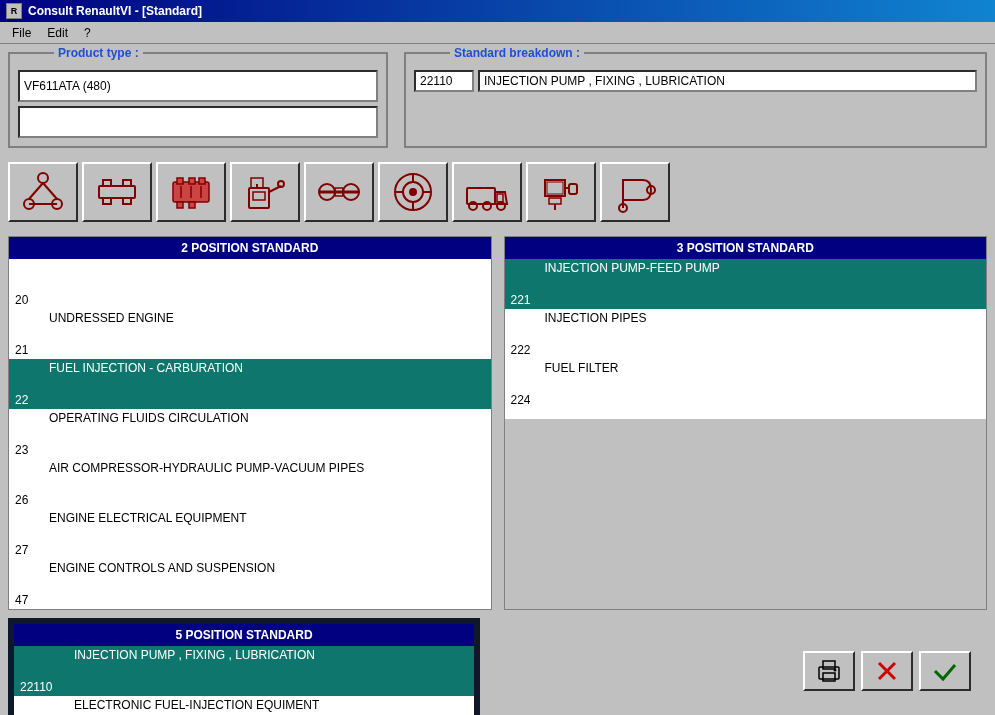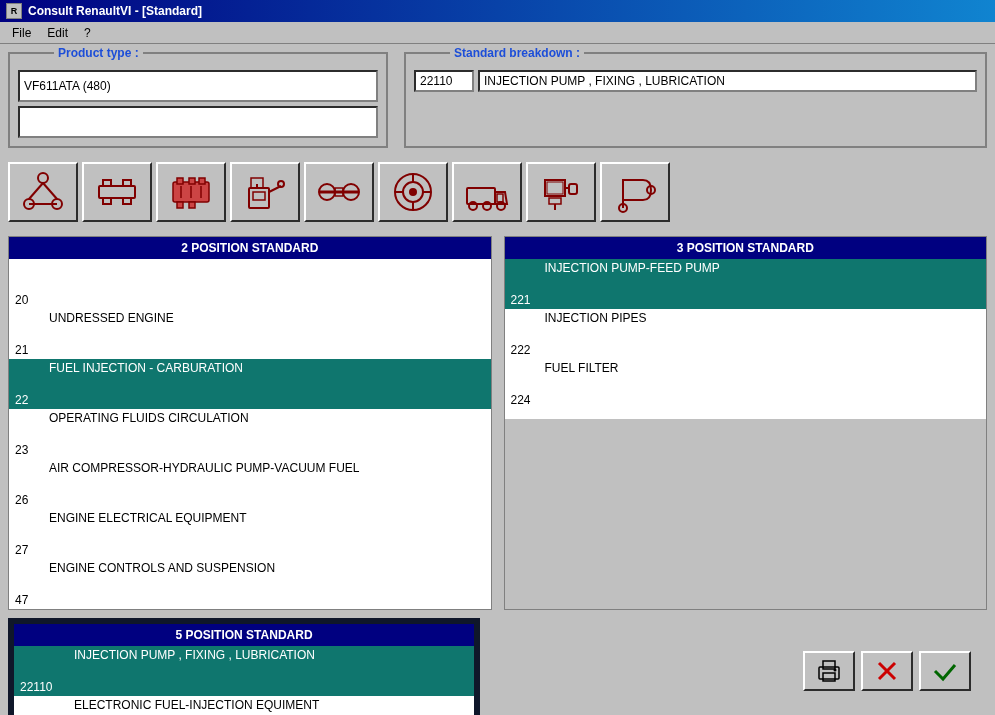--- a/index.html
+++ b/index.html
@@ -367,21 +367,21 @@
             <div class="list-item selected">
               <span class="list-item-code">22</span>
               <span class="list-item-label">FUEL INJECTION - CARBURATION</span>
             </div>
             <div class="list-item">
               <span class="list-item-code">23</span>
               <span class="list-item-label">OPERATING FLUIDS CIRCULATION</span>
             </div>
             <div class="list-item">
               <span class="list-item-code">26</span>
-              <span class="list-item-label">AIR COMPRESSOR-HYDRAULIC PUMP-VACUUM FUEL</span>
+              <span class="list-item-label">AIR COMPRESSOR-HYDRAULIC PUMP-VACUUM PIPES</span>
             </div>
             <div class="list-item">
               <span class="list-item-code">27</span>
               <span class="list-item-label">ENGINE ELECTRICAL EQUIPMENT</span>
             </div>
             <div class="list-item">
               <span class="list-item-code">47</span>
               <span class="list-item-label">ENGINE CONTROLS AND SUSPENSION</span>
             </div>
           </div>

